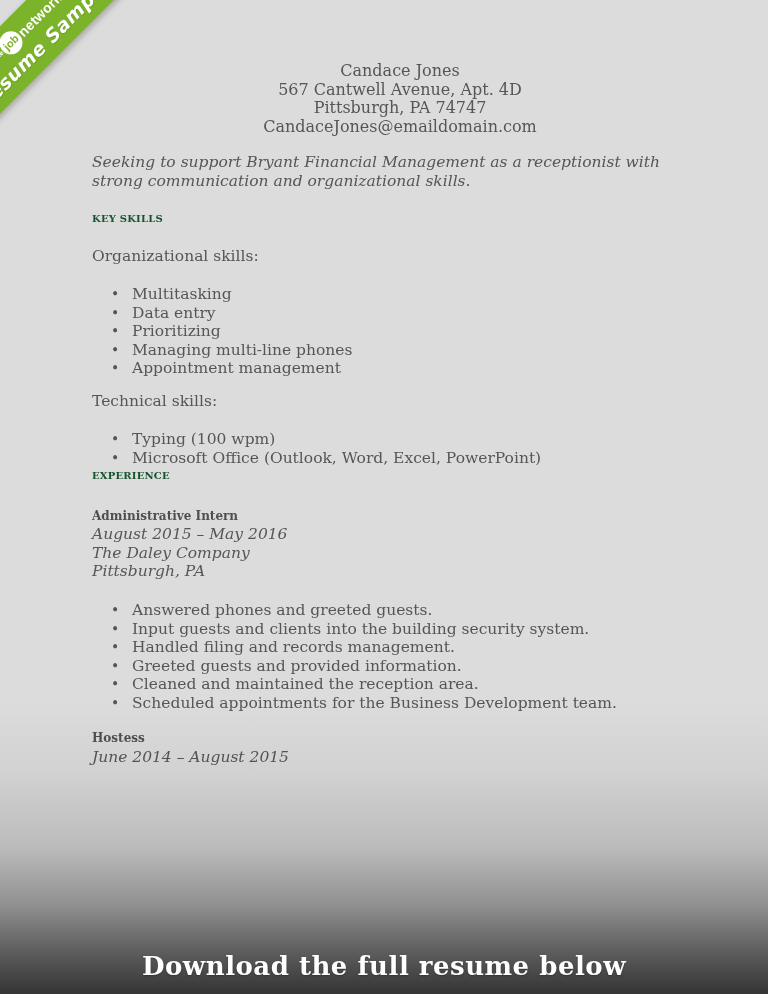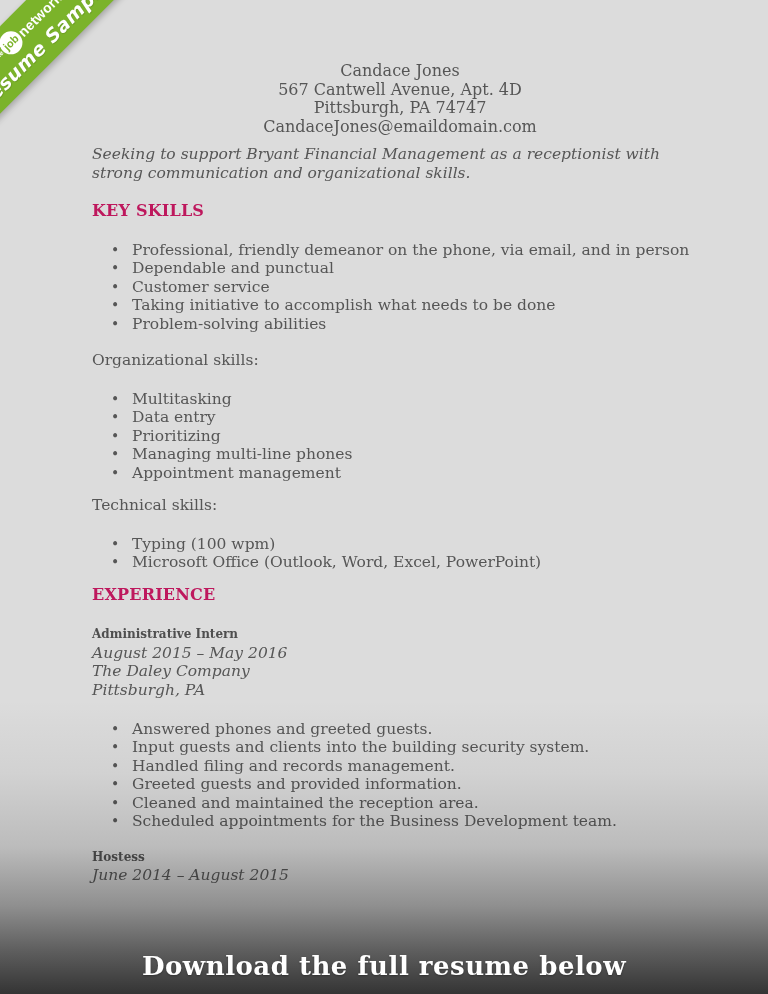--- a/index.html
+++ b/index.html
@@ -48,25 +48,25 @@
   }
   
   .content{
     position:relative;
     padding:62px 60px 0 92px;
     font-size:15.5px;
     line-height:18.5px;
     z-index:1;
   }
   .rez-header{text-align:center;font-size:16px;line-height:18.5px;}
-  .objective{margin-top:9px;font-style:italic;}
-  .section-title{margin-top:20px;font-weight:bold;font-size:16px;color:#be185d;letter-spacing:0.2px;}
+  .objective{margin-top:17px;font-style:italic;}
+  .section-title{margin-top:20px;font-weight:bold;font-size:10px;color:#14532d;letter-spacing:0.2px;}
   .group-label{margin-top:18px;}
   .group-label.tech{margin-top:14px;}
-  .section-title.exp{margin-top:14px;}
+  .section-title.exp{margin-top:0;}
   ul.bullets{
     list-style:none;
     margin:20px 0 0 0;padding:0;
   }
   ul.bullets li{
     position:relative;
     padding-left:40px;
   }
   ul.bullets li::before{
     content:"•";
@@ -124,28 +124,20 @@
       <div>Candace Jones</div>
       <div>567 Cantwell Avenue, Apt. 4D</div>
       <div>Pittsburgh, PA 74747</div>
       <div>CandaceJones@emaildomain.com</div>
     </div>
 
     <div class="objective">Seeking to support Bryant Financial Management as a receptionist with strong communication and organizational skills.</div>
 
     <div class="section-title">KEY SKILLS</div>
 
-    <ul class="bullets">
-
-    <li>Professional, friendly demeanor on the phone, via email, and in person</li>
-        <li>Dependable and punctual</li>
-        <li>Customer service</li>
-        <li>Taking initiative to accomplish what needs to be done</li>
-        <li>Problem-solving abilities</li>
-      </ul>
 
     <div class="group-label">Organizational skills:</div>
     <ul class="bullets">
 
     <li>Multitasking</li>
         <li>Data entry</li>
         <li>Prioritizing</li>
         <li>Managing multi-line phones</li>
         <li>Appointment management</li>
       </ul>

